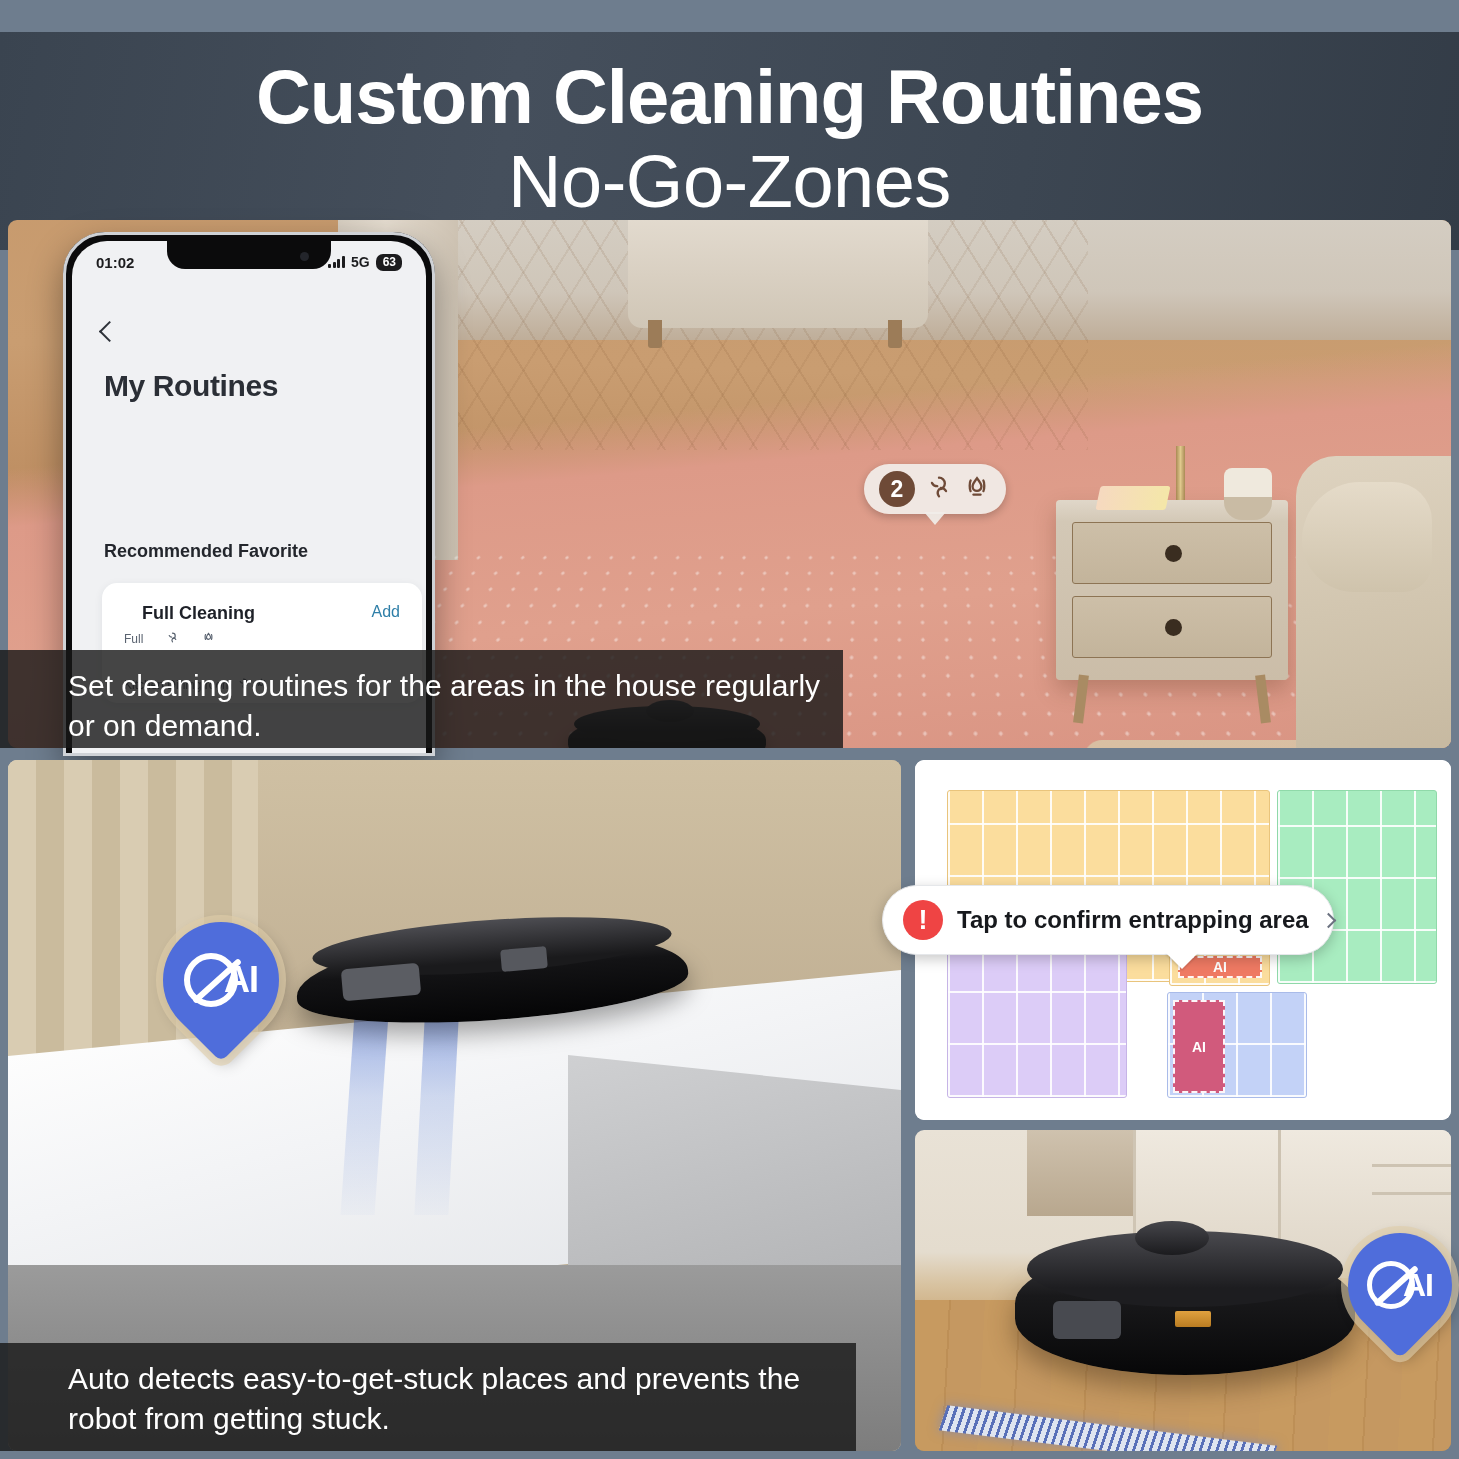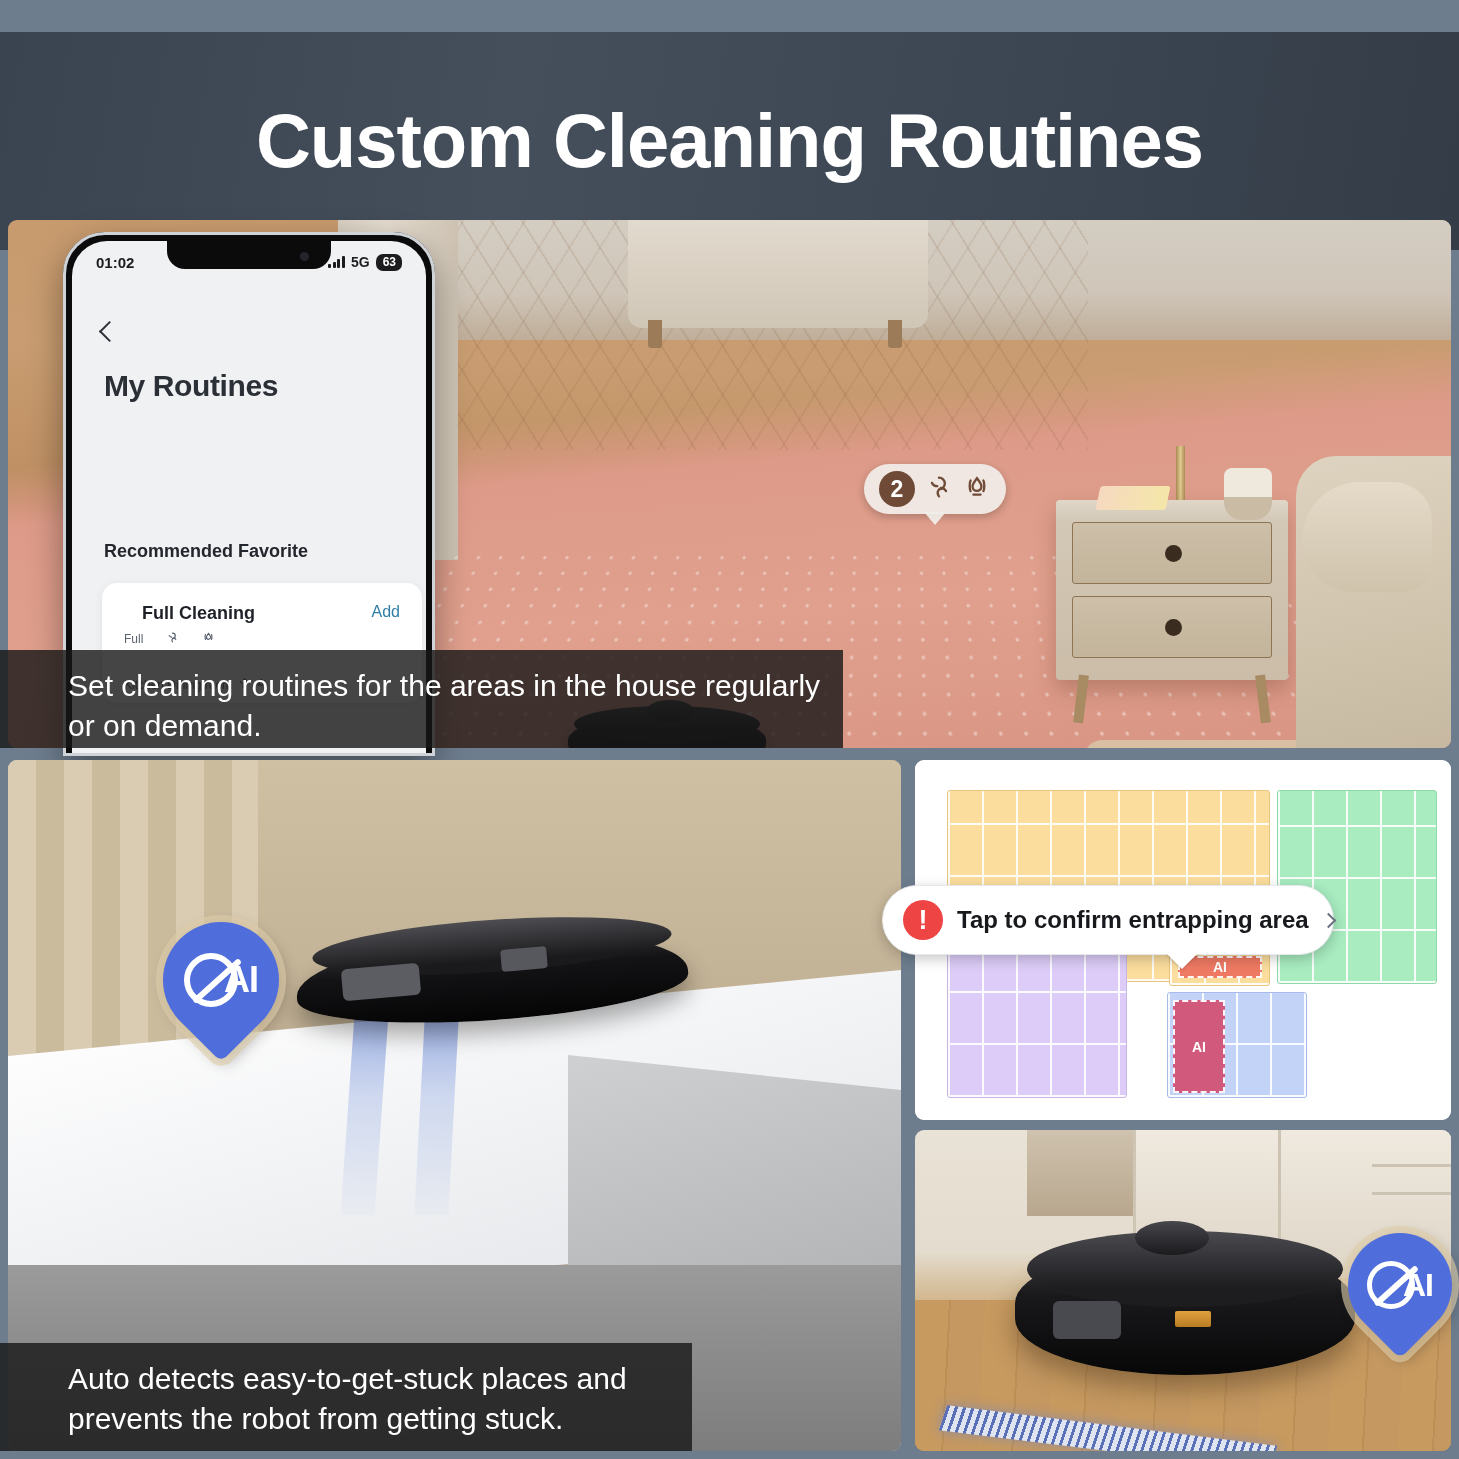--- a/index.html
+++ b/index.html
@@ -240,21 +240,21 @@
 
   
   .caption {
     position: absolute;
     background: rgba(22,22,22,.80);
     color: #ffffff;
     font-size: 30px; line-height: 1.33;
     padding: 16px 0 18px 68px;
   }
   #cap-top { left: 0; top: 650px; width: 843px; height: 98px; }
-  #cap-bottom { left: 0; top: 1343px; width: 692px; height: 108px; }
+  #cap-bottom { left: 0; top: 1343px; width: 856px; height: 108px; }
 
   
   #midleft { left: 8px; top: 760px; width: 893px; height: 691px; background: #cfc6b6; }
   .ml-scene {
     position: absolute; inset: 0;
     background: linear-gradient(100deg, #d8cbb3 0%, #cdbf9f 22%, #c7b89b 42%, #b9aa8e 62%, #a89a80 100%);
   }
   .ml-curtain {
     position: absolute; left: 0; top: 0; width: 250px; height: 430px;
     background: repeating-linear-gradient(90deg, #d9ccb2 0 28px, #cabb9d 28px 56px);
@@ -430,20 +430,21 @@
   .brr-led {
     position: absolute; left: 160px; top: 86px; width: 36px; height: 16px;
     background: linear-gradient(180deg,#e0a13f,#b97c22); border-radius: 2px;
   }
 </style>
 </head>
 <body>
 
 <div class="header">
   <div class="title-main">Custom Cleaning Routines</div>
+  <div class="title-sub">No-Go-Zones</div>
 </div>
 
 <div class="panel" id="hero">
   <div class="hero-scene">
     <div class="wall-far"></div>
     <div class="wood-grain"></div>
     <div class="curtain"></div>
     <div class="sofa-far">
       <div class="sofa-leg" style="left:20px"></div>
       <div class="sofa-leg" style="left:260px"></div>

